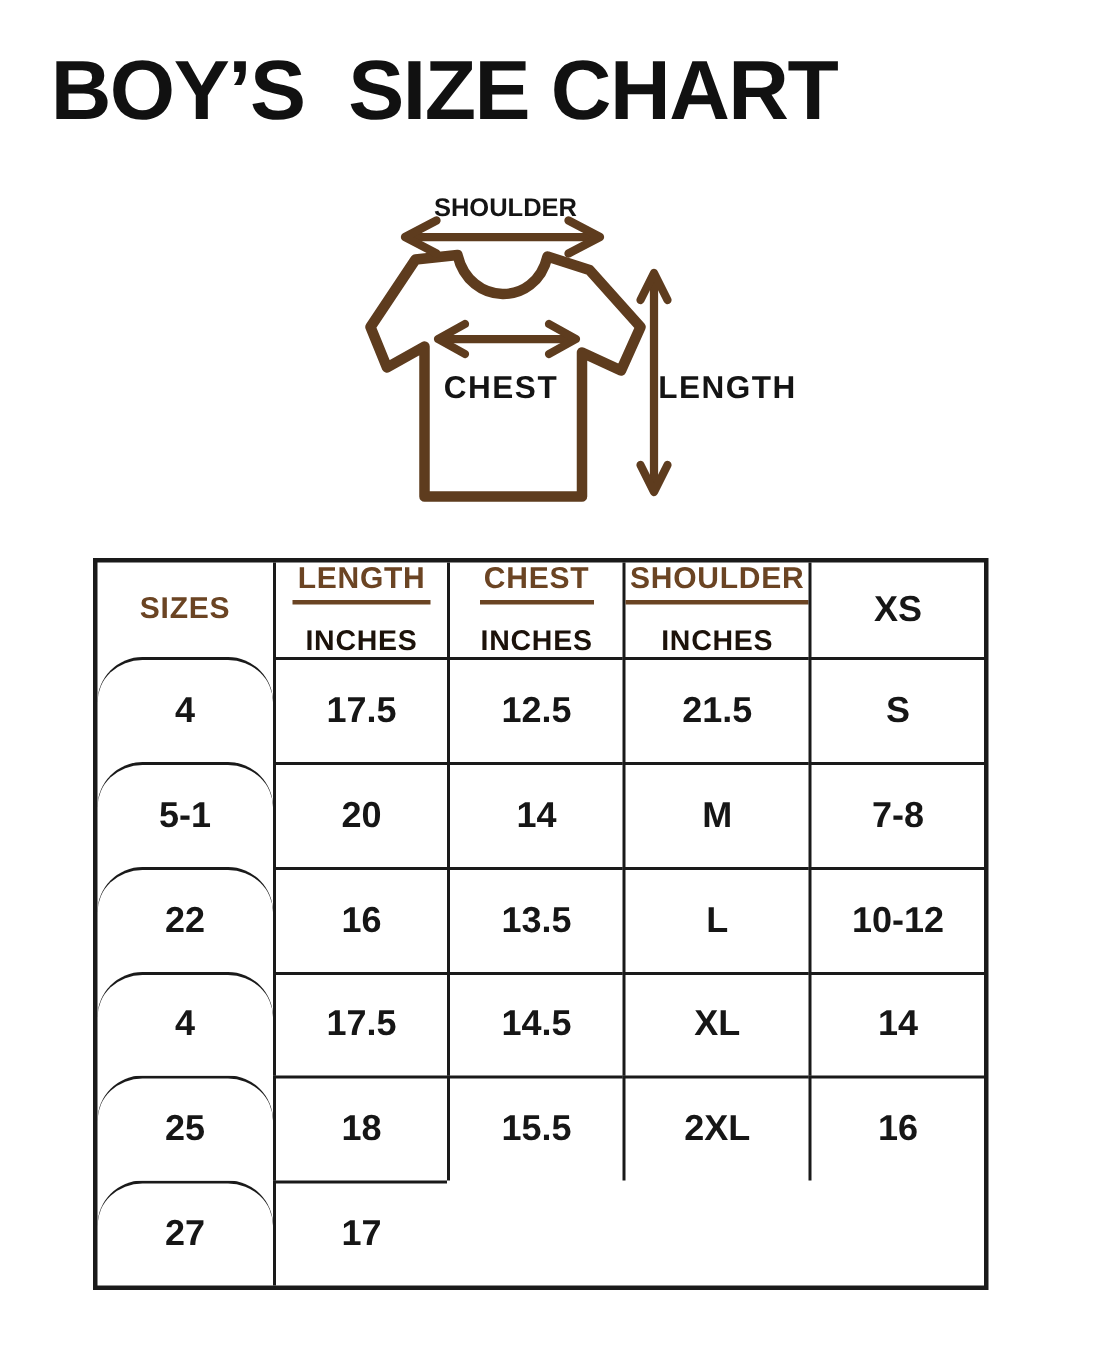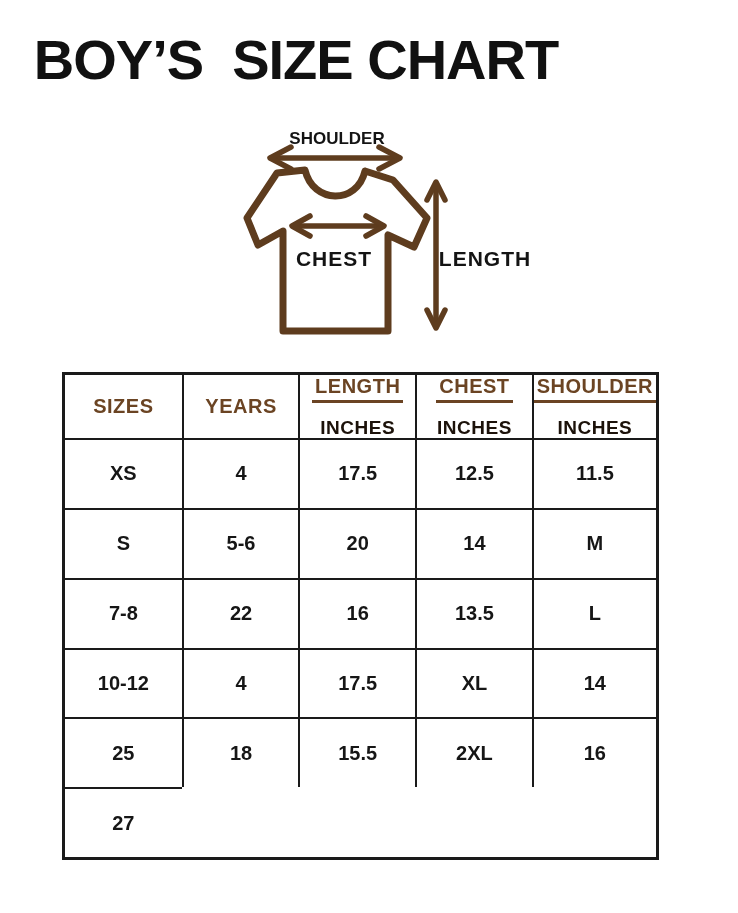--- a/index.html
+++ b/index.html
@@ -22,26 +22,26 @@
   .size-table {
     position:absolute; left:62px; top:372px; width:597px; height:488px;
     display:grid; grid-template-columns:repeat(5,1fr);
     grid-template-rows:63px repeat(6,1fr);
     border:3px solid #1a1a1a; background:#ffffff; box-sizing:border-box;
   }
   .cell {
     display:flex; flex-direction:column; align-items:center; justify-content:center;
     border-left:2px solid #1a1a1a; border-top:2px solid #1a1a1a; box-sizing:border-box;
   }
-  .size-table > .cell:nth-child(5n+1) { border-left:none; }
+  .size-table > .cell:nth-child(5n+1) { border-left:none;border-radius:30px; }
   .size-table > .cell:nth-child(-n+5) { border-top:none; }
   .hword { color:#6b4423; font-size:20px; font-weight:bold; letter-spacing:0.5px; }
   .hword.underlined { border-bottom:3px solid #6b4423; padding:0 3px 2px 3px; }
   .hsub { color:#1c120a; font-size:19px; font-weight:bold; letter-spacing:0.5px; margin-top:14px; }
-  .val { color:#161616; font-size:20px; font-weight:bold; letter-spacing:0px; }
+  .val { color:#161616; font-size:24px; font-weight:bold; letter-spacing:0px; }
 </style>
 </head>
 <body>
 
 <div class="page">
 
   <div class="title">BOY’S  SIZE CHART</div>
 
   <div class="diagram">
     <svg width="312" height="236" viewBox="0 0 312 236">
@@ -70,23 +70,20 @@
     <div class="dlabel lbl-chest">CHEST</div>
     <div class="dlabel lbl-length">LENGTH</div>
   </div>
 
   <div class="size-table">
 
     <div class="cell">
       <span class="hword">SIZES</span>
     </div>
     <div class="cell">
-      <span class="hword">YEARS</span>
-    </div>
-    <div class="cell">
       <span class="hword underlined">LENGTH</span>
       <span class="hsub">INCHES</span>
     </div>
     <div class="cell">
       <span class="hword underlined">CHEST</span>
       <span class="hsub">INCHES</span>
     </div>
     <div class="cell">
       <span class="hword underlined">SHOULDER</span>
       <span class="hsub">INCHES</span>
@@ -98,28 +95,28 @@
     <div class="cell">
         <span class="val">4</span>
       </div>
     <div class="cell">
         <span class="val">17.5</span>
       </div>
     <div class="cell">
         <span class="val">12.5</span>
       </div>
     <div class="cell">
-        <span class="val">11.5</span>
+        <span class="val">21.5</span>
       </div>
 
     <div class="cell">
         <span class="val">S</span>
       </div>
     <div class="cell">
-        <span class="val">5-6</span>
+        <span class="val">5-1</span>
       </div>
     <div class="cell">
         <span class="val">20</span>
       </div>
     <div class="cell">
         <span class="val">14</span>
       </div>
 
     <div class="cell">
         <span class="val">M</span>
@@ -142,20 +139,23 @@
       </div>
     <div class="cell">
         <span class="val">10-12</span>
       </div>
     <div class="cell">
         <span class="val">4</span>
       </div>
     <div class="cell">
         <span class="val">17.5</span>
       </div>
+    <div class="cell">
+        <span class="val">14.5</span>
+      </div>
 
     <div class="cell">
         <span class="val">XL</span>
       </div>
     <div class="cell">
         <span class="val">14</span>
       </div>
     <div class="cell">
         <span class="val">25</span>
       </div>
@@ -168,15 +168,18 @@
 
     <div class="cell">
         <span class="val">2XL</span>
       </div>
     <div class="cell">
         <span class="val">16</span>
       </div>
     <div class="cell">
         <span class="val">27</span>
       </div>
+    <div class="cell">
+        <span class="val">17</span>
+      </div>
   </div>
 
 </div>
 
 </body></html>

